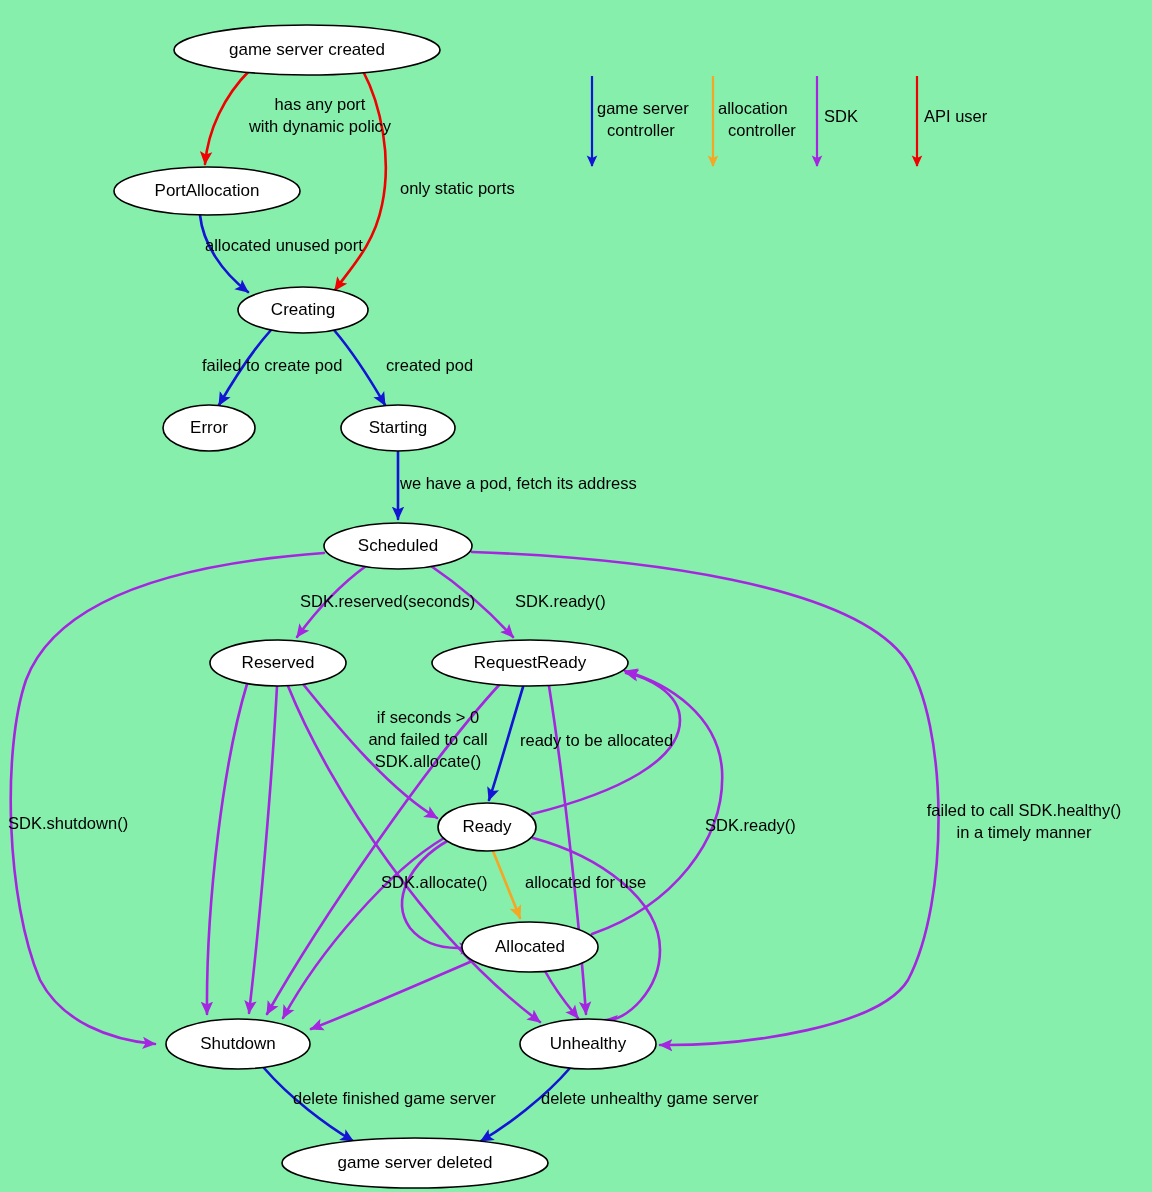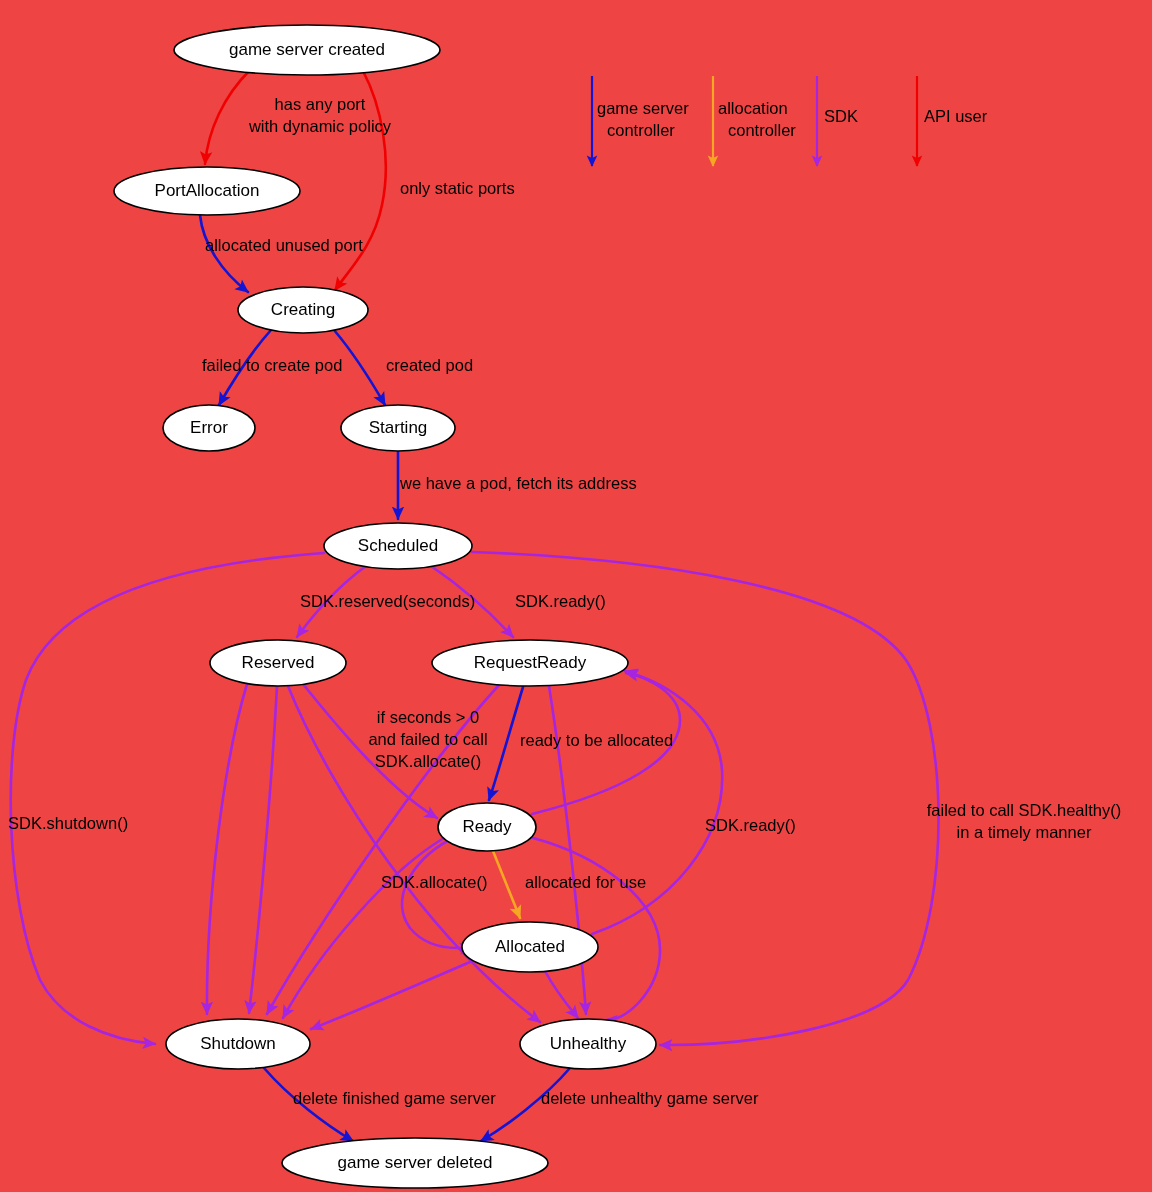--- a/index.html
+++ b/index.html
@@ -1,17 +1,17 @@
 <!DOCTYPE html>
 <html><head>
 <meta charset="utf-8">
 <style>
   html,body{margin:0;padding:0;background:#ffffff;}
   body{font-family:"Liberation Sans", sans-serif;}
-  #canvas{position:relative;width:1152px;height:1192px;background:#ef4444;overflow:hidden;}
+  #canvas{position:relative;width:1152px;height:1192px;background:#86efac;overflow:hidden;}
   svg{display:block;}
   .node-ellipse{fill:#ffffff;stroke:#000000;stroke-width:1.6;}
   .node-label{font-family:"Liberation Sans",sans-serif;font-size:17px;fill:#000;text-anchor:middle;dominant-baseline:middle;}
   .edge-label{font-family:"Liberation Sans",sans-serif;font-size:16.5px;fill:#000;}
   .legend-label{font-family:"Liberation Sans",sans-serif;font-size:16.5px;fill:#000;}
   .edge{fill:none;stroke-width:2.6;}
   .edge-thin{fill:none;stroke-width:2.2;}
 </style>
 </head>
 <body>

